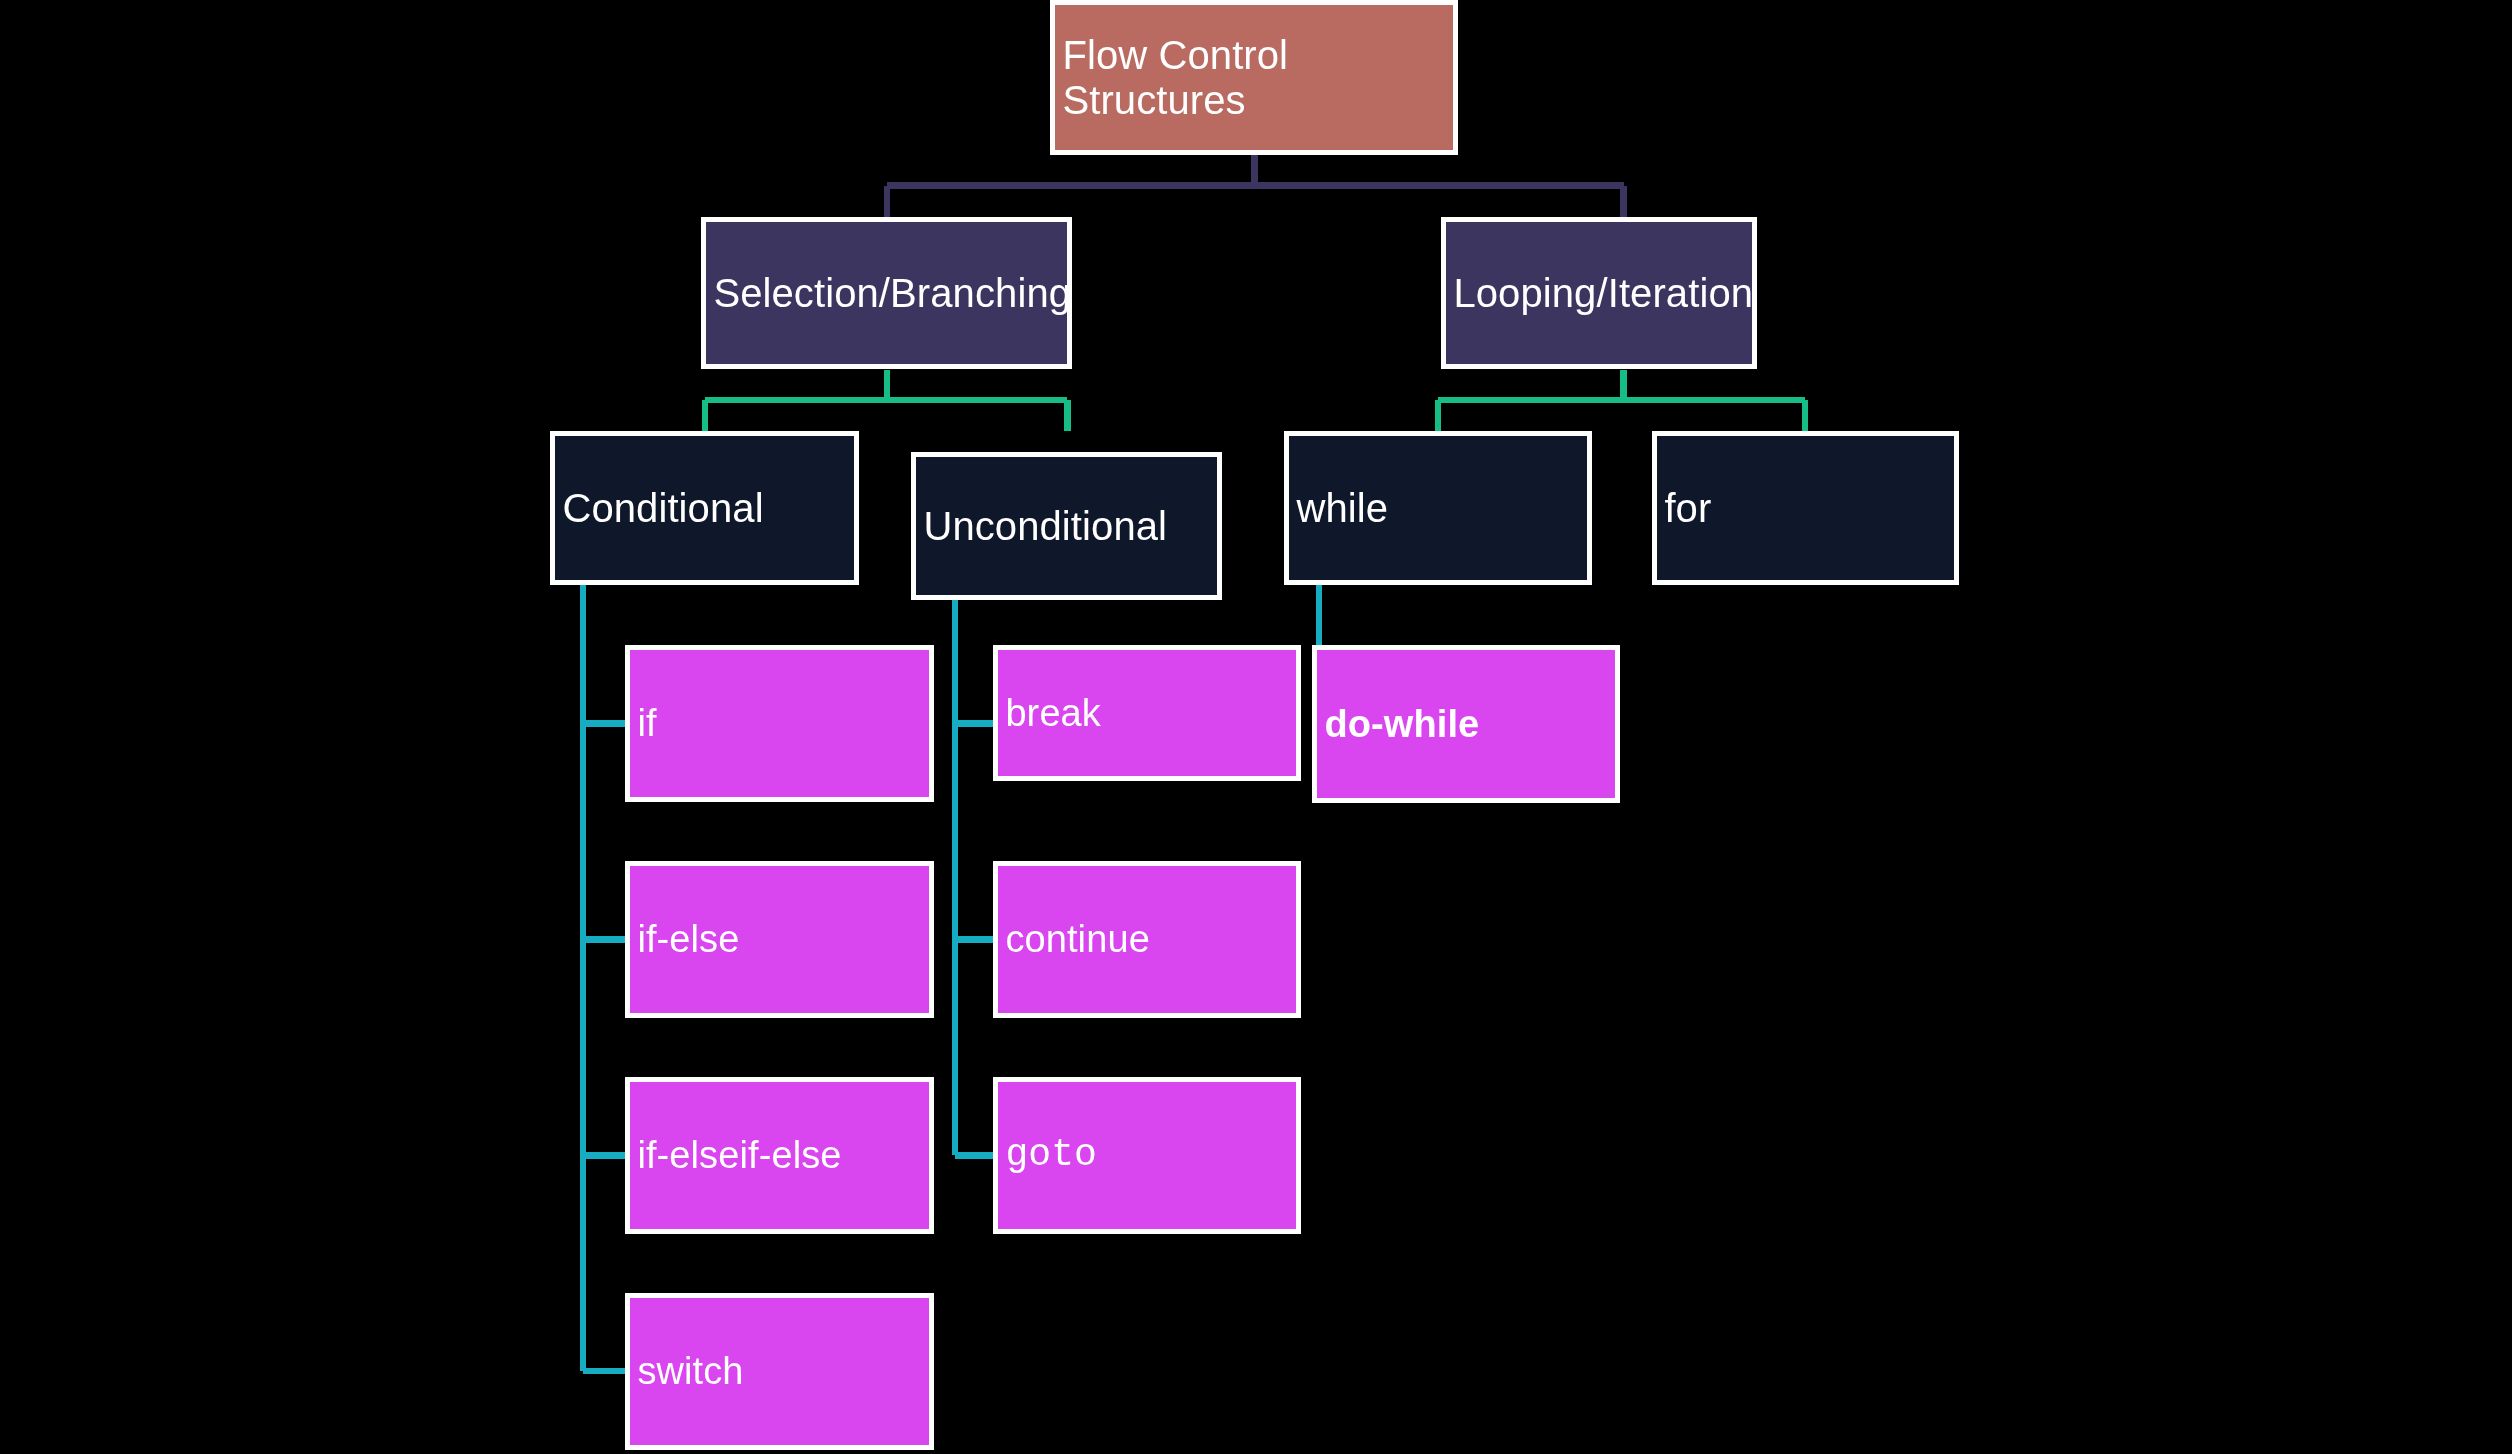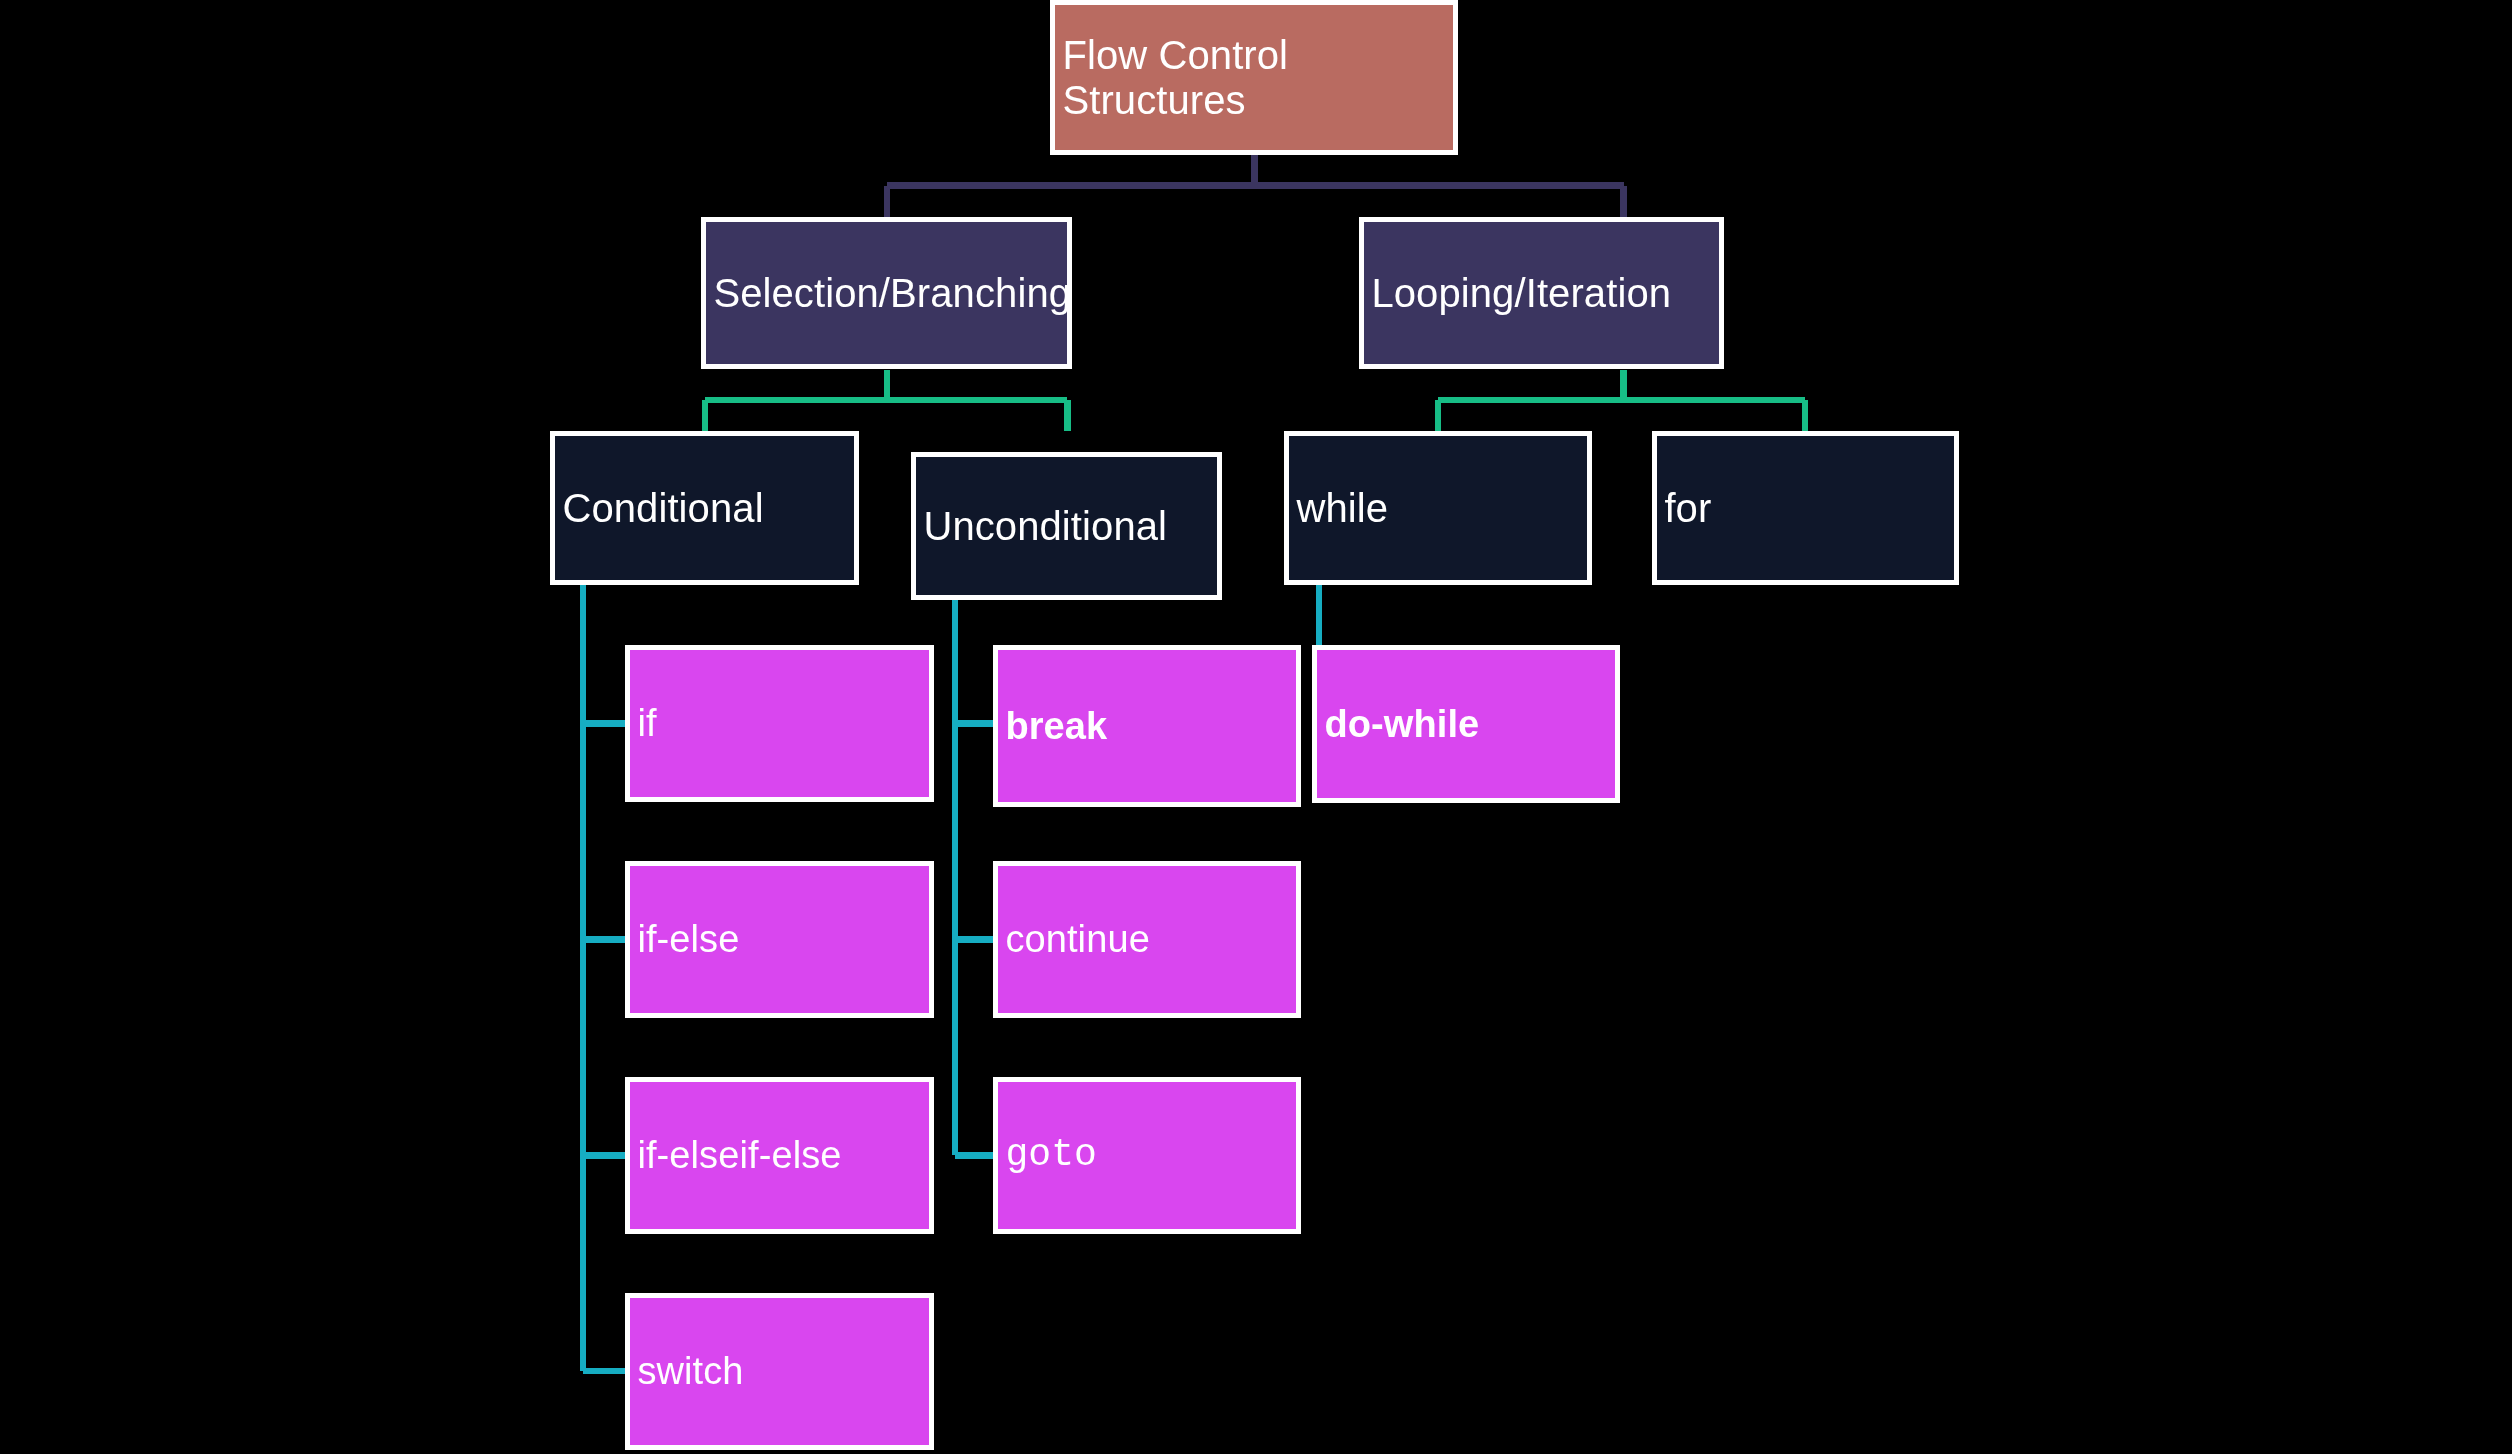--- a/index.html
+++ b/index.html
@@ -114,21 +114,21 @@
 
   <div class="node level-root" style="left:1050px; top:0px; width:408px; height:155px;">
     <span class="node-label">Flow Control
 Structures</span>
   </div>
 
   <div class="node level-category" style="left:701px; top:217px; width:371px; height:152px;">
     <span class="node-label">Selection/Branching</span>
   </div>
 
-  <div class="node level-category" style="left:1359px; top:217px; width:365px; height:152px;">
+  <div class="node level-category" style="left:1441px; top:217px; width:316px; height:152px;">
     <span class="node-label">Looping/Iteration</span>
   </div>
 
   <div class="node level-kind" style="left:550px; top:431px; width:309px; height:154px;">
     <span class="node-label">Conditional</span>
   </div>
 
   <div class="node level-kind" style="left:911px; top:452px; width:311px; height:148px;">
     <span class="node-label">Unconditional</span>
   </div>
@@ -150,21 +150,21 @@
   </div>
 
   <div class="node level-leaf" style="left:625px; top:1077px; width:309px; height:157px;">
     <span class="node-label">if-elseif-else</span>
   </div>
 
   <div class="node level-leaf" style="left:625px; top:1293px; width:309px; height:157px;">
     <span class="node-label">switch</span>
   </div>
 
-  <div class="node level-leaf" style="left:993px; top:645px; width:308px; height:162px;font-weight:bold;">
+  <div class="node level-leaf" style="left:993px; top:645px; width:308px; height:136px;">
     <span class="node-label">break</span>
   </div>
 
   <div class="node level-leaf" style="left:993px; top:861px; width:308px; height:157px;">
     <span class="node-label">continue</span>
   </div>
 
   <div class="node level-leaf" style="left:993px; top:1077px; width:308px; height:157px;font-family:Liberation Mono, monospace;">
     <span class="node-label">goto</span>
   </div>

